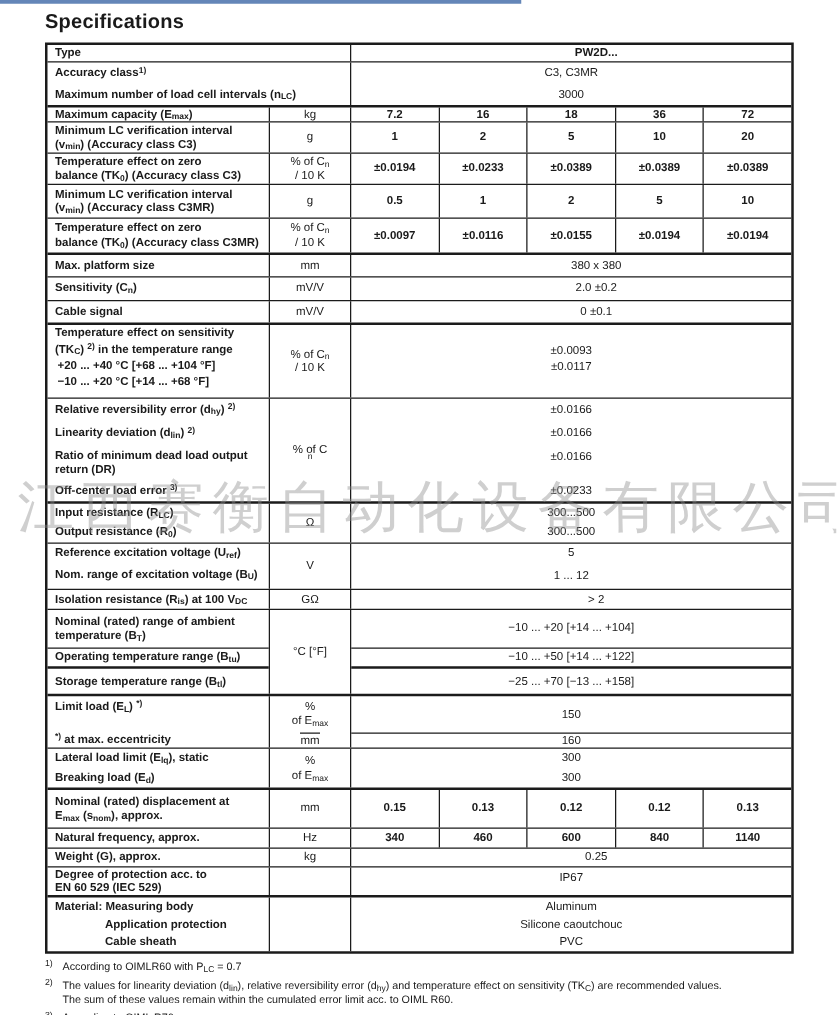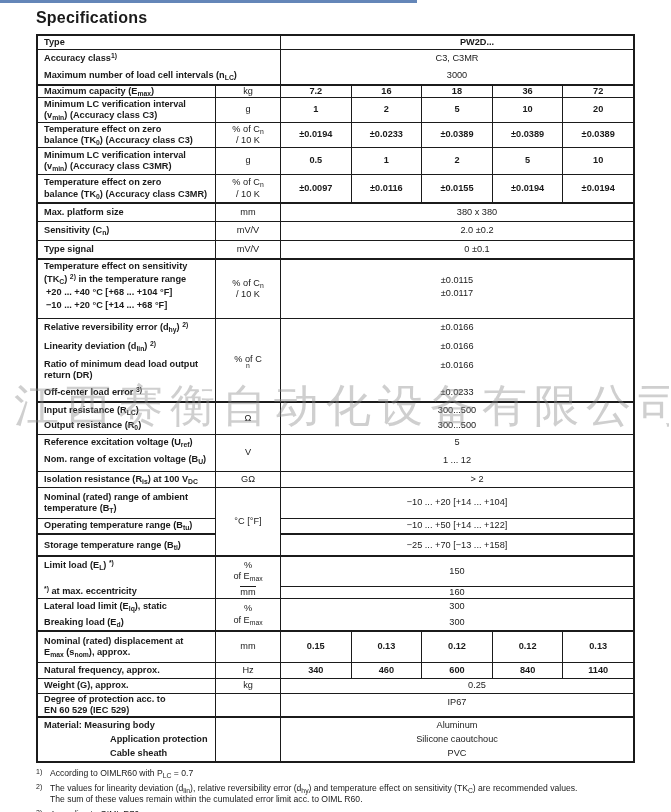--- a/index.html
+++ b/index.html
@@ -32,21 +32,21 @@
 
   .ls { padding: 1px 3px 1px 6px; display: flex; flex-direction: column; justify-content: center; font-weight: 700; }
   .ls.top { justify-content: flex-start; padding-top: 3px; }
   .us { display: flex; flex-direction: column; align-items: center; justify-content: center; text-align: center; font-weight: 400; }
   .vsl { display: flex; align-items: center; justify-content: center; font-weight: 400; }
   .vsl.top { align-items: flex-start; padding-top: 3px; }
   .bt { border-top: 1px solid #1b1b1b; }
   .bt2 { border-top: 2px solid #1b1b1b; }
 
   .indent8 { padding-left: 8px; }
-  .indent46 { padding-left: 72px; }
+  .indent46 { padding-left: 46px; }
   .bold { font-weight: 700; }
 
   sub { font-size: 6.8px; line-height: 0; vertical-align: -1.5px; }
   sup { font-size: 6.8px; line-height: 0; vertical-align: 3px; }
 
   .tkc-vals { justify-content: flex-end; padding-bottom: 3px; }
   .tkc-line { height: 13px; display: flex; align-items: center; justify-content: center; }
   .pad-top4 { padding-top: 4px; justify-content: flex-start; }
 
   .watermark { position: absolute; top: 376px; left: 14px; width: 655px; height: 62px;
@@ -181,21 +181,21 @@
   <div class="row" style="height:19px">
     <div class="lcol">
         <div>Sensitivity (C<sub>n</sub>)</div>
       </div>
     <div class="ucol">mV/V</div>
     <div class="vcol center">2.0 ±0.2</div>
   </div>
 
   <div class="row" style="height:18px">
     <div class="lcol">
-        <div>Type signal</div>
+        <div>Cable signal</div>
       </div>
     <div class="ucol">mV/V</div>
     <div class="vcol center">0 ±0.1</div>
   </div>
 
   <div class="row tb" style="height:60px">
     <div class="lcol grp pad-top4">
       <div class="ls" style="height:13px">
           <div>Temperature effect on sensitivity</div>
         </div>
@@ -207,21 +207,21 @@
         </div>
       <div class="ls indent8" style="height:13px">
           <div>−10 ... +20 °C [+14 ... +68 °F]</div>
         </div>
     </div>
     <div class="ucol">
       <div>% of C<sub>n</sub></div>
       <div>/ 10 K</div>
     </div>
     <div class="vcol col tkc-vals">
-      <div class="tkc-line">±0.0115</div>
+      <div class="tkc-line">±0.0093</div>
       <div class="tkc-line">±0.0117</div>
     </div>
   </div>
 
   <div class="row" style="height:83px">
     <div class="lcol grp">
       <div class="ls" style="height:18px">
           <div>Relative reversibility error (d<sub>hy</sub>) <sup>2)</sup></div>
         </div>
       <div class="ls" style="height:20px">

